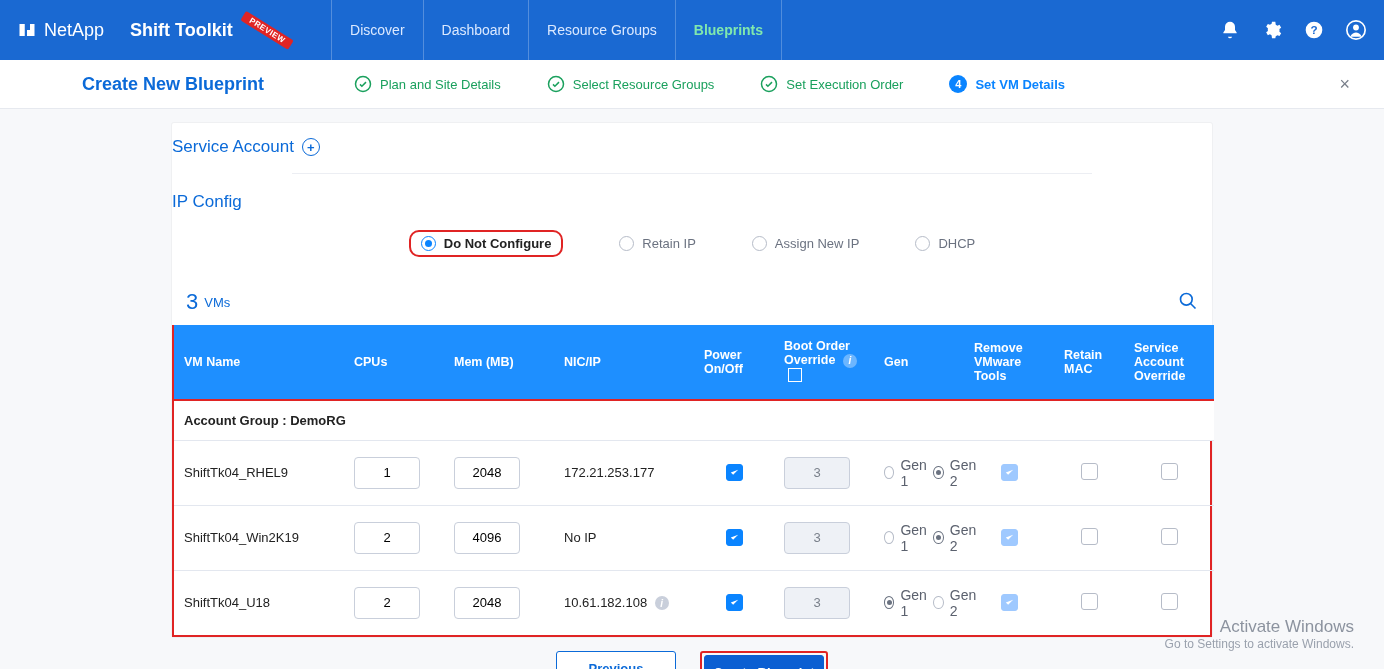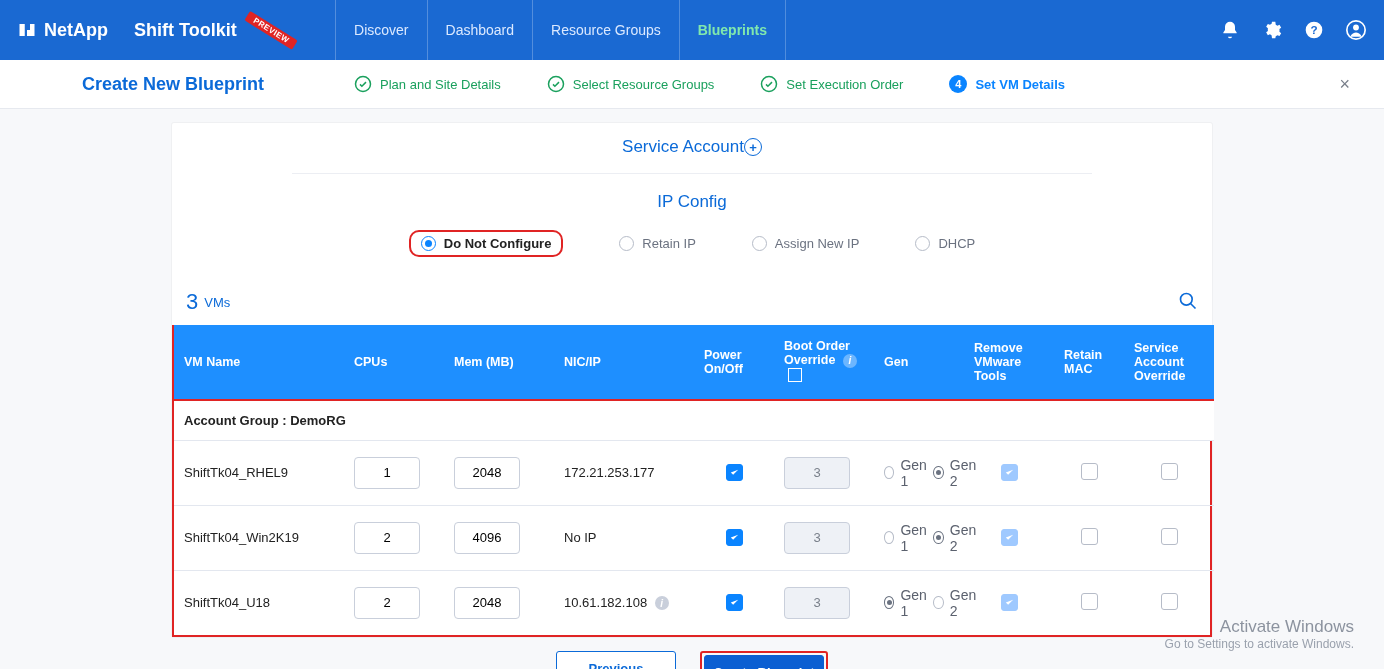--- a/index.html
+++ b/index.html
@@ -11,21 +11,21 @@
     --step-done:#1aa05d;
     --table-header:#1e8fff;
     --tbl-border:#e3e7ef;
     --text-muted:#6b7280;
     --ink:#222;
     --link:#0b6ad8;
   }
   html,body{margin:0;padding:0;font-family:Segoe UI,Arial,sans-serif;font-size:13px;color:var(--ink);background:#f7f8fa;width:1384px;height:669px;overflow:hidden}
   
   .appbar{height:60px;background:var(--header-blue);display:flex;align-items:center;padding:0 18px;color:#fff}
-  .logo{display:flex;align-items:center;gap:8px;font-weight:700;font-size:18px}
+  .logo{display:flex;align-items:center;gap:8px;font-weight:400;font-size:18px}
   .logo svg{height:18px;width:18px}
   .product{margin-left:26px;font-size:18px;font-weight:700;display:flex;align-items:center;gap:6px}
   .ribbon{transform:rotate(32deg);background:#e02424;color:#fff;font-size:8px;padding:1px 8px;border-radius:2px;font-weight:700;letter-spacing:.5px}
   .nav{margin-left:36px;display:flex;align-items:stretch;height:100%}
   .nav .item{display:flex;align-items:center;padding:0 18px;color:#dbe9ff;border-left:1px solid rgba(255,255,255,.25);cursor:pointer;font-size:14px}
   .nav .item:first-child{border-left:1px solid rgba(255,255,255,.25)}
   .nav .item:last-child{border-right:1px solid rgba(255,255,255,.25)}
   .nav .item.active{color:#86efac;font-weight:700;opacity:.95}
   .appbar .right{margin-left:auto;display:flex;gap:22px;align-items:center}
   .appbar .right svg{width:20px;height:20px;fill:#fff;cursor:pointer}
@@ -34,21 +34,21 @@
   .wizard-title{color:var(--link);font-size:18px;font-weight:600;margin-left:56px}
   .steps{display:flex;gap:46px;margin-left:90px;align-items:center}
   .step{display:flex;align-items:center;gap:8px;color:var(--text-muted);font-size:13px}
   .step.done{color:var(--step-done)}
   .step.active{color:var(--step-active);font-weight:700}
   .step svg{width:18px;height:18px}
   .step .num{width:18px;height:18px;border-radius:50%;background:var(--step-active);color:#fff;display:flex;align-items:center;justify-content:center;font-size:11px;font-weight:700}
   .close-x{margin-left:auto;font-size:18px;color:#7a808b;cursor:pointer;padding:4px 8px}
   
   .panel{width:1040px;margin:0 auto;margin-top:14px;background:#fff;border-radius:2px;box-shadow:0 0 0 1px rgba(0,0,0,.03)}
-  .section-title{display:flex;justify-content:center;align-items:center;gap:0;color:var(--link);font-size:17px;padding:14px 0 8px}
+  .section-title{display:flex;justify-content:flex-start;align-items:center;gap:8px;color:var(--link);font-size:17px;padding:14px 0 8px}
   .section-title.compact{padding-top:10px}
   .plus{border:1.5px solid var(--link);border-radius:50%;width:16px;height:16px;display:flex;align-items:center;justify-content:center;font-size:13px;font-weight:700;color:var(--link);cursor:pointer}
   .hr{height:1px;background:#eceef3;margin:8px 120px}
   .ipcfg{display:flex;justify-content:center;gap:56px;padding:10px 0 14px}
   .radio{display:flex;align-items:center;gap:8px;color:var(--text-muted);font-size:13px;cursor:pointer}
   .radio.selected{color:var(--ink);font-weight:600}
   .rdot{width:13px;height:13px;border-radius:50%;border:1.5px solid #b6bcc8;display:inline-flex;align-items:center;justify-content:center}
   .radio.selected .rdot{border-color:var(--accent)}
   .rdot .in{width:7px;height:7px;border-radius:50%;background:var(--accent);display:none}
   .radio.selected .rdot .in{display:block}

